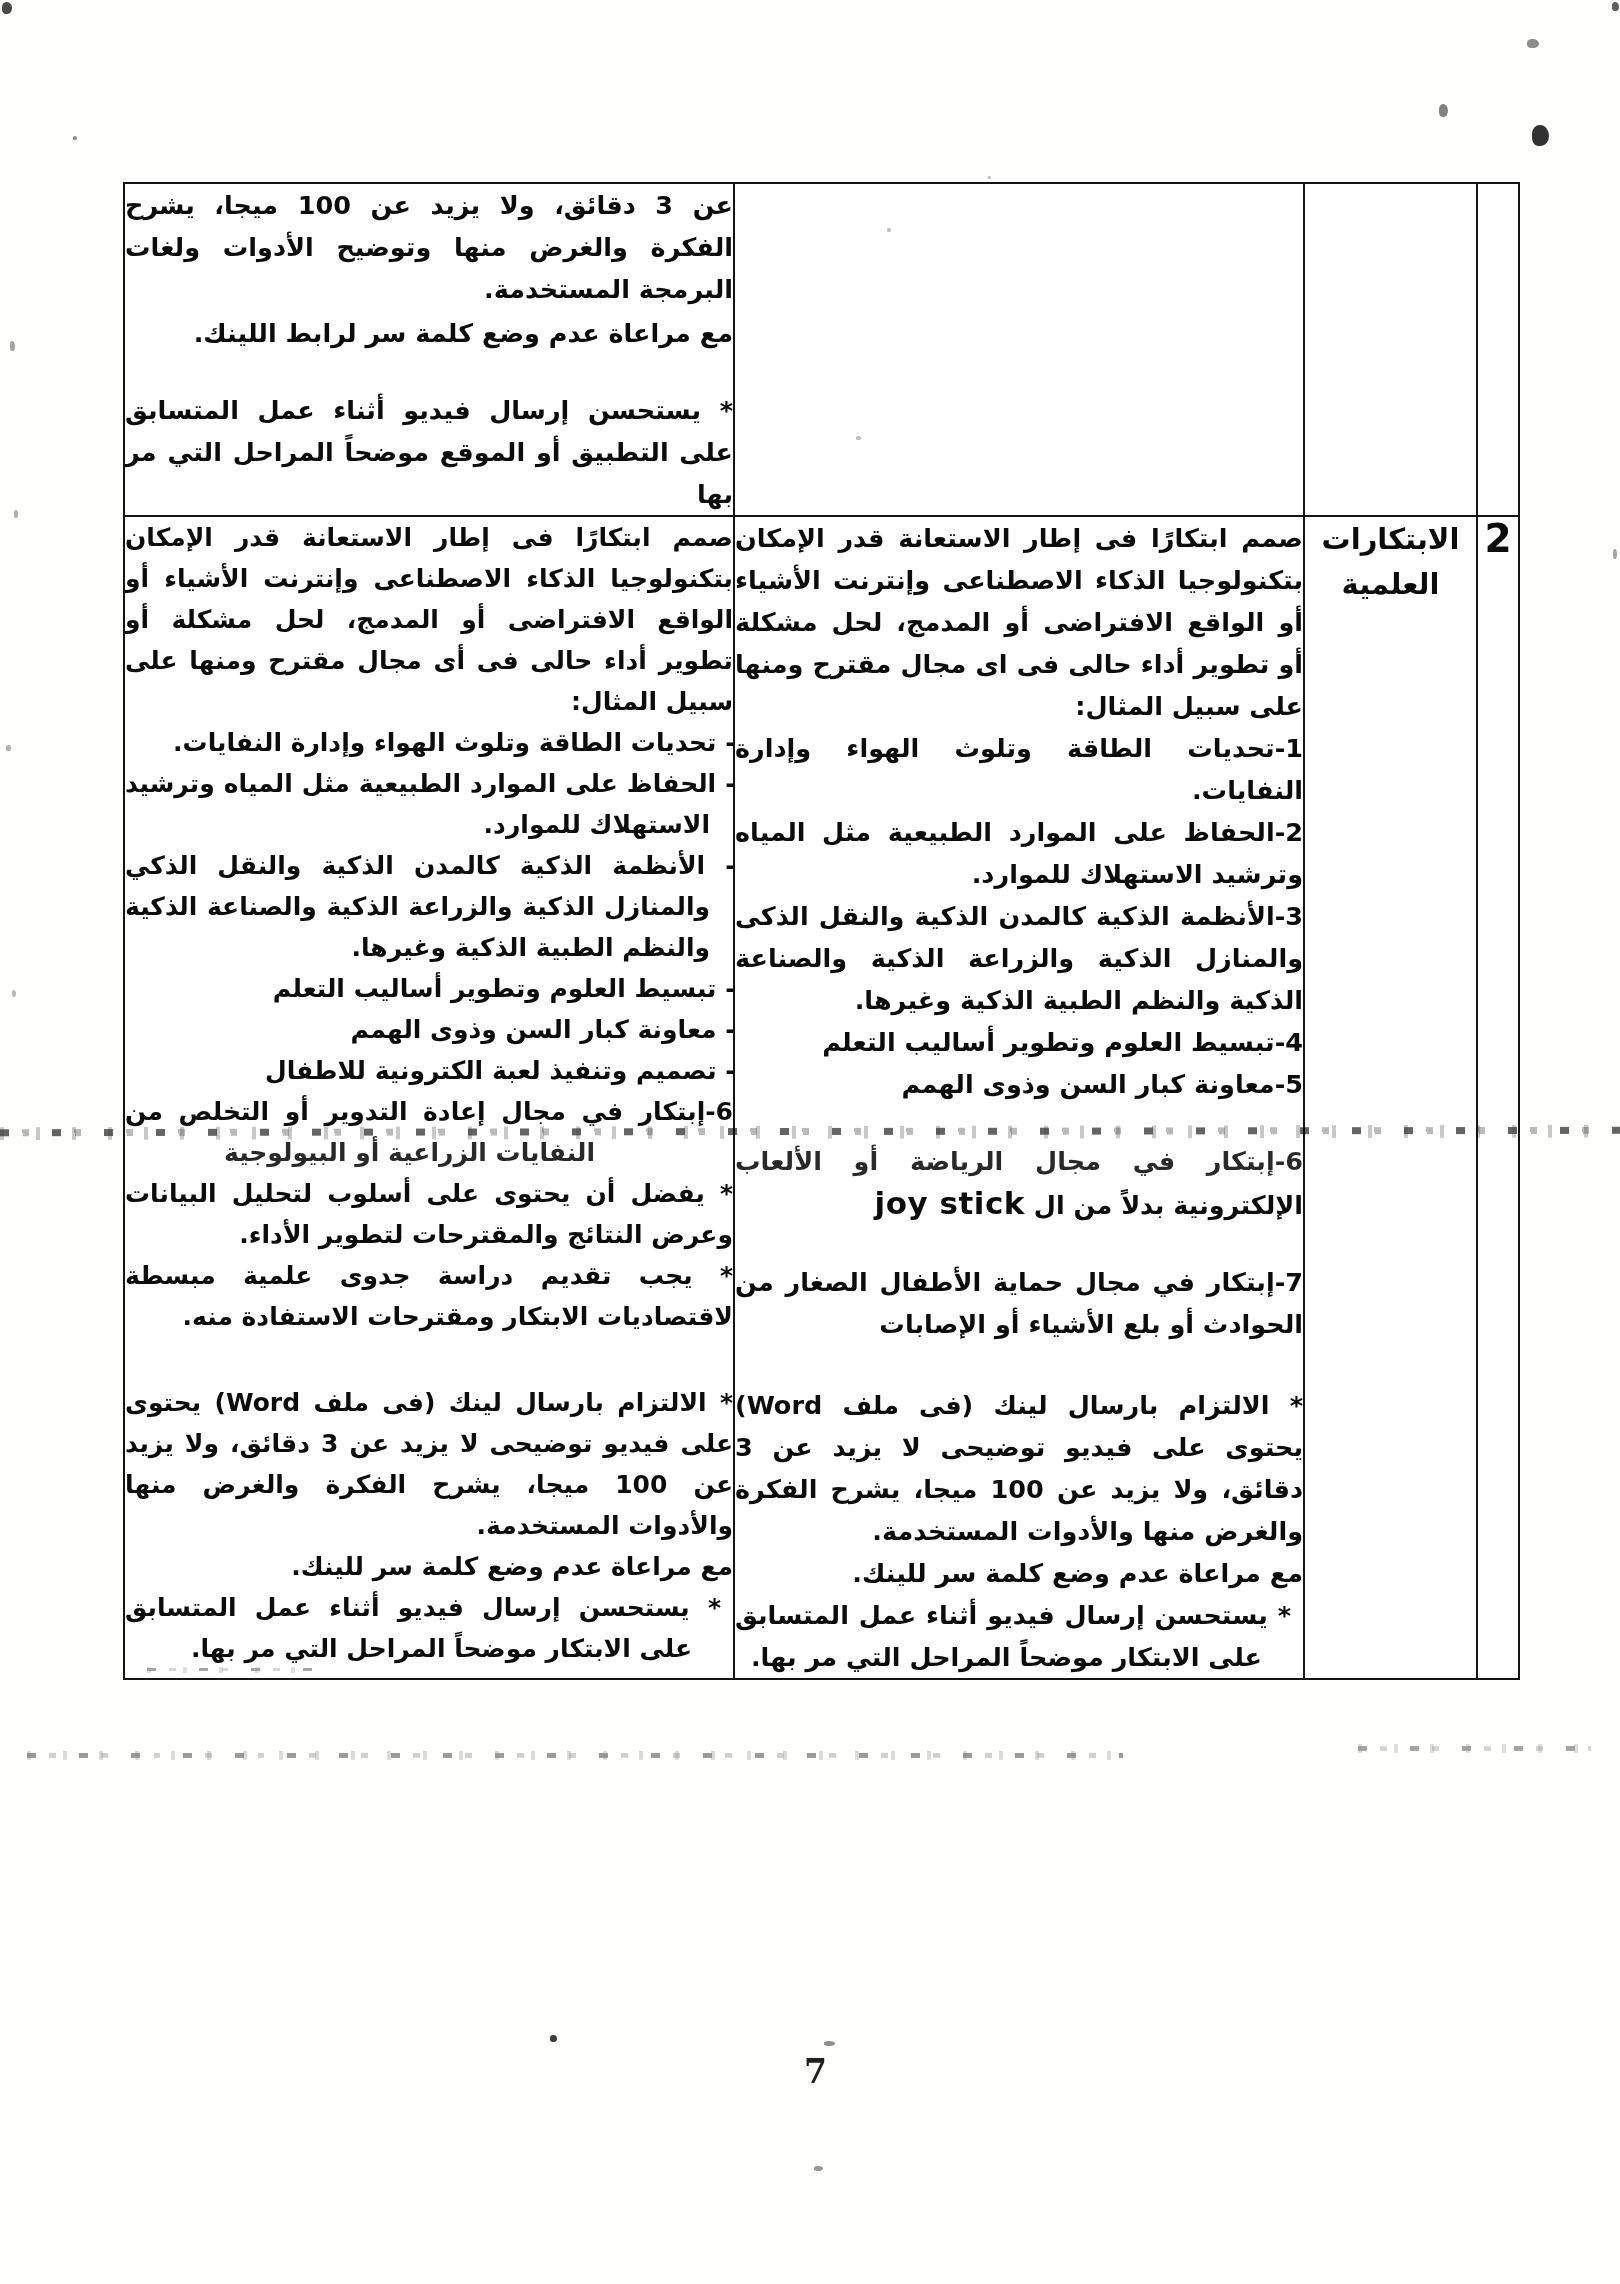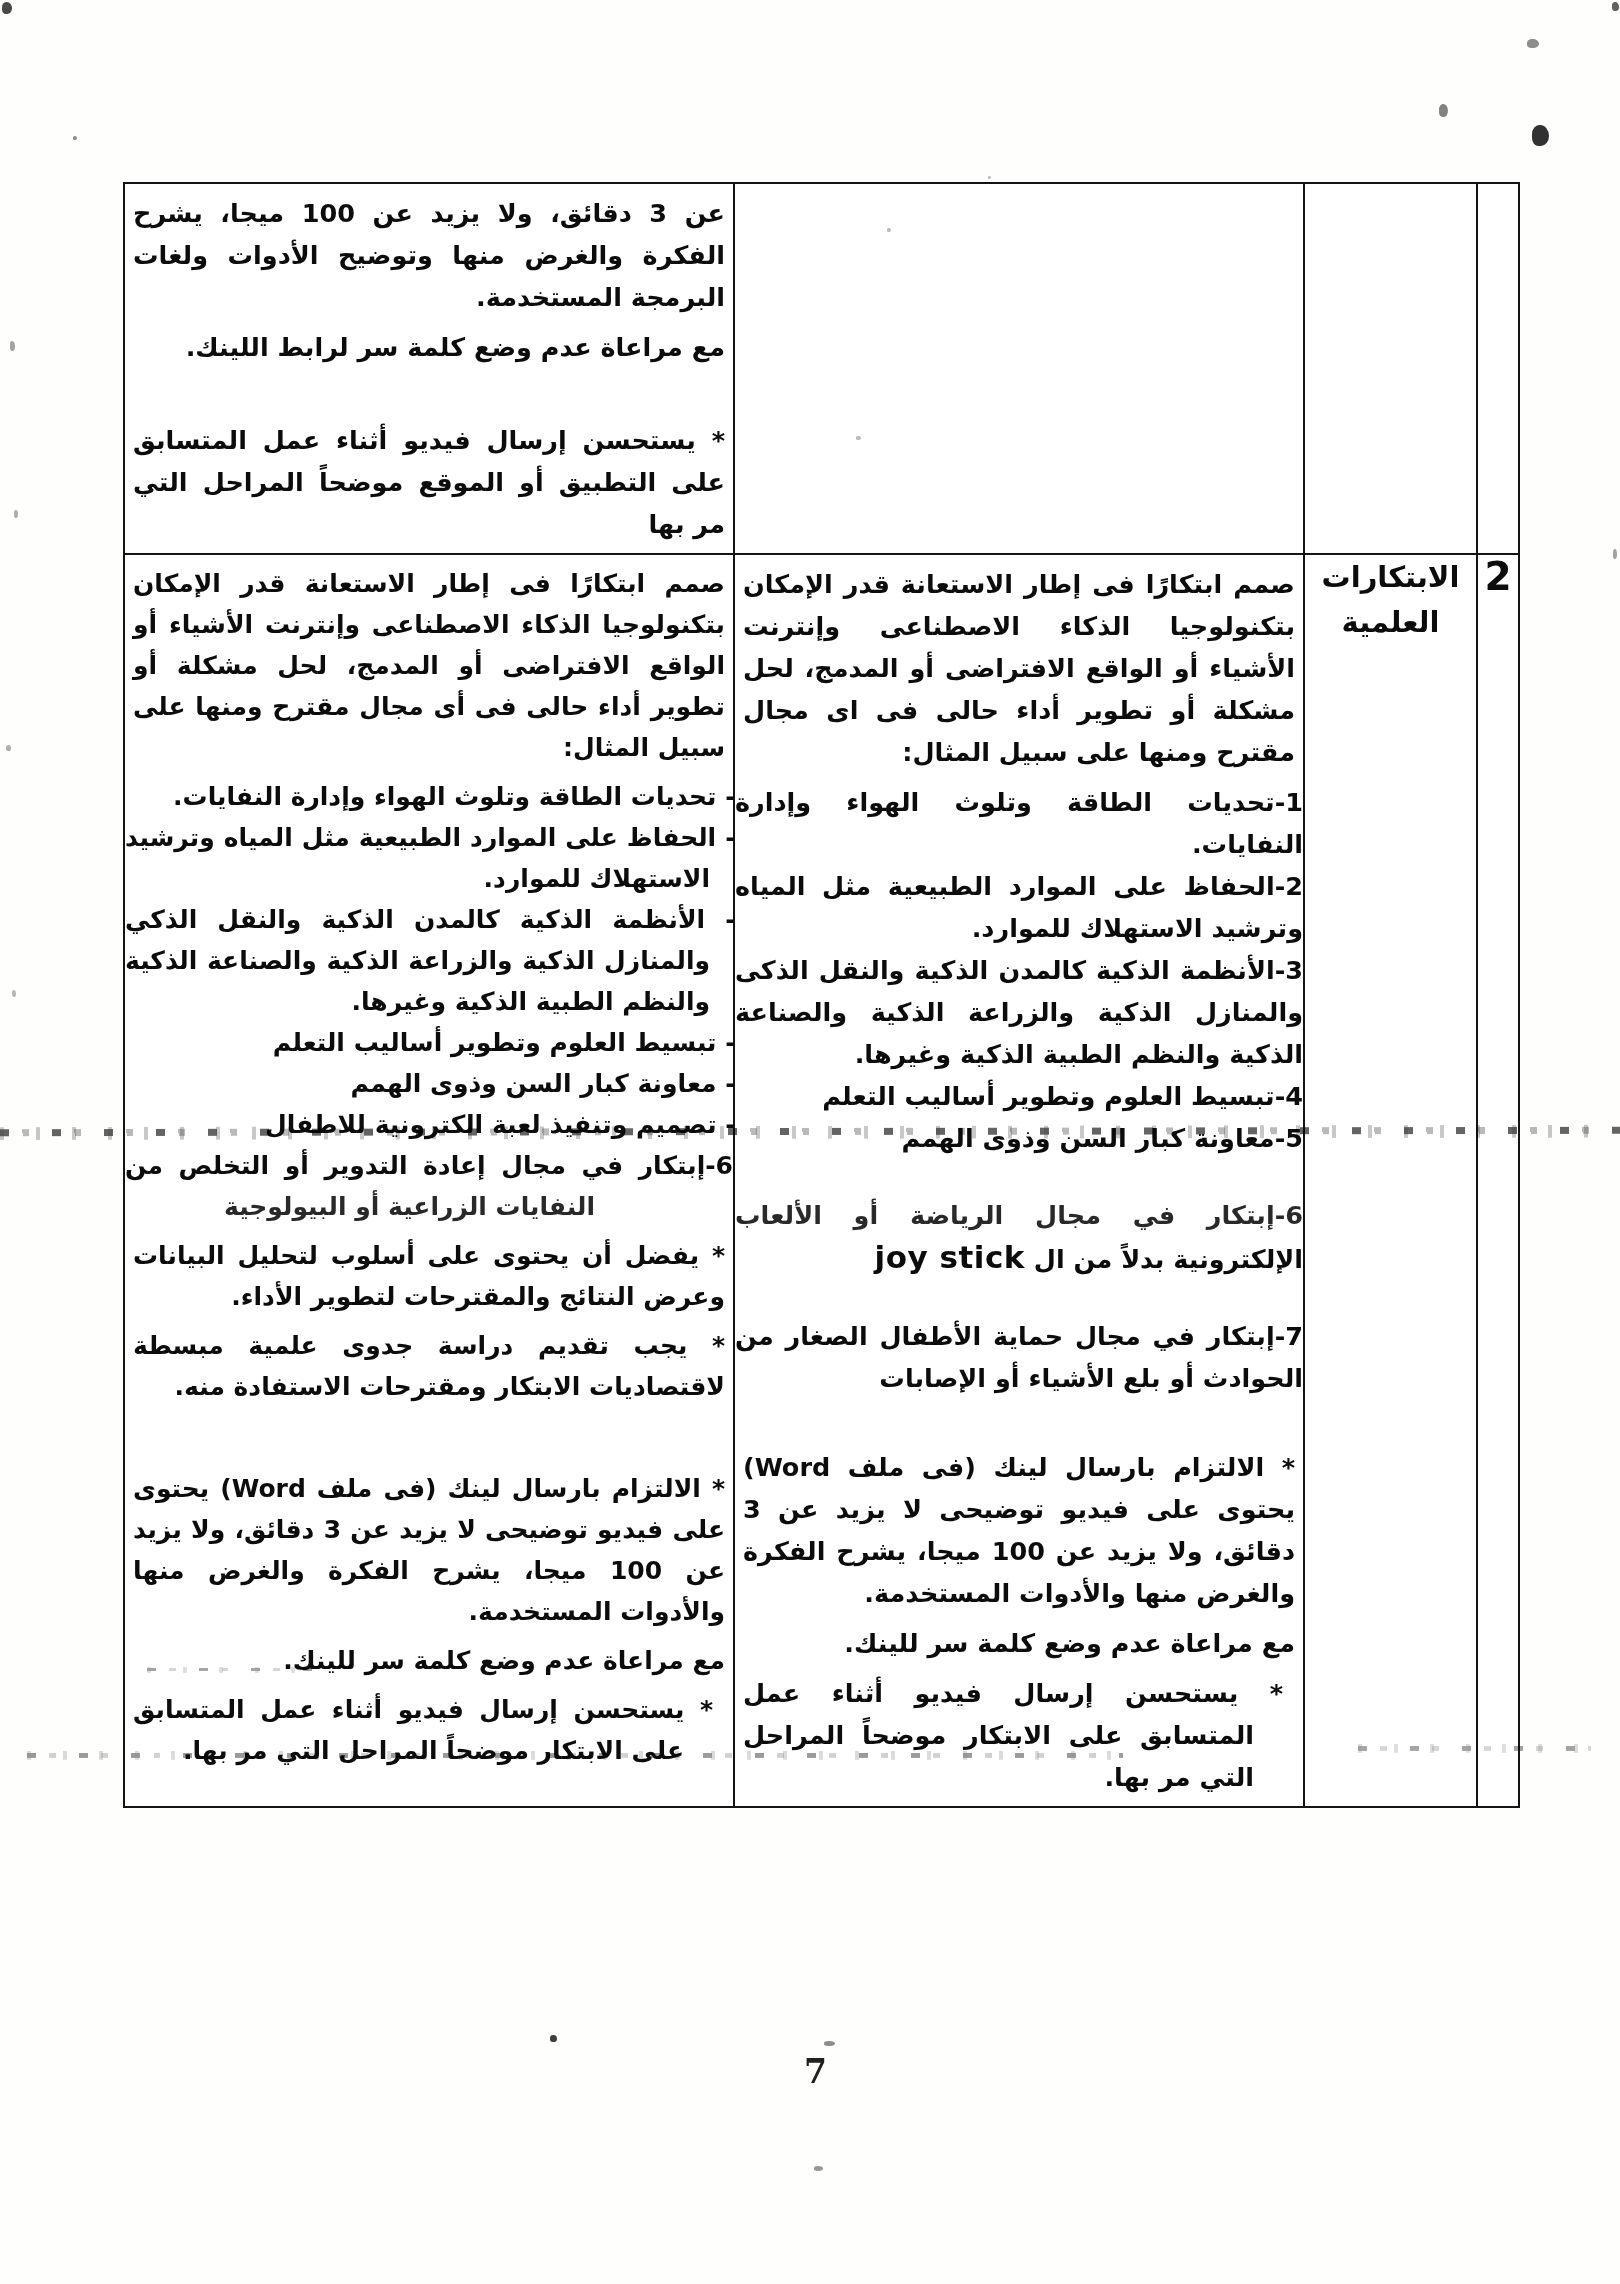--- a/index.html
+++ b/index.html
@@ -17,21 +17,21 @@
     border-collapse:collapse; table-layout:fixed; direction:rtl;
     background:#fff;
   }
   .doc-table td { border:2.9px solid #141414; vertical-align:top; padding:0; overflow:hidden; }
   .row-1 { height:295px; }
   .num-cell  { font-size:39px; font-weight:bold; text-align:center; padding-top:3.9px; line-height:43px; }
   .cat-cell  { font-size:29px; font-weight:bold; text-align:center; padding:7.8px 3.9px 0 3.9px; line-height:45px;margin-left:12px; }
   .cell-b1 { font-size:25.5px; font-weight:bold; line-height:42px; text-align:justify; padding:6.9px 11.8px 0 9.8px; }
   .cell-a  { font-size:25.5px; font-weight:bold; line-height:42px; text-align:justify; padding:2.9px 10.8px 0 8.8px; }
   .cell-b  { font-size:25px; font-weight:bold; line-height:41px; text-align:justify; padding:4.9px 11.8px 0 8.8px; }
-  .cell-a p, .cell-b p, .cell-b1 p { margin:8px; }
+  .cell-a p, .cell-b p, .cell-b1 p { margin:0; }
   .li { margin:0; }
   .hang { padding-right:23px; text-indent:-43px; }
   .hang-sm { padding-right:41px; text-indent:-29px; }
   .stretch-last { text-align-last: justify; } .gap-sm{height:35px} .gap-md{height:39px} .gap-lg{height:45px}
   .latin-big { font-size:31px; letter-spacing:0.5px; }
   .degraded { filter: blur(0.4px); opacity:.88; }
   .centered-tail { text-align:right; text-align-last:center; padding-right:39px; }
   
   .scan-line {
     position:absolute; mix-blend-mode:multiply; pointer-events:none;

